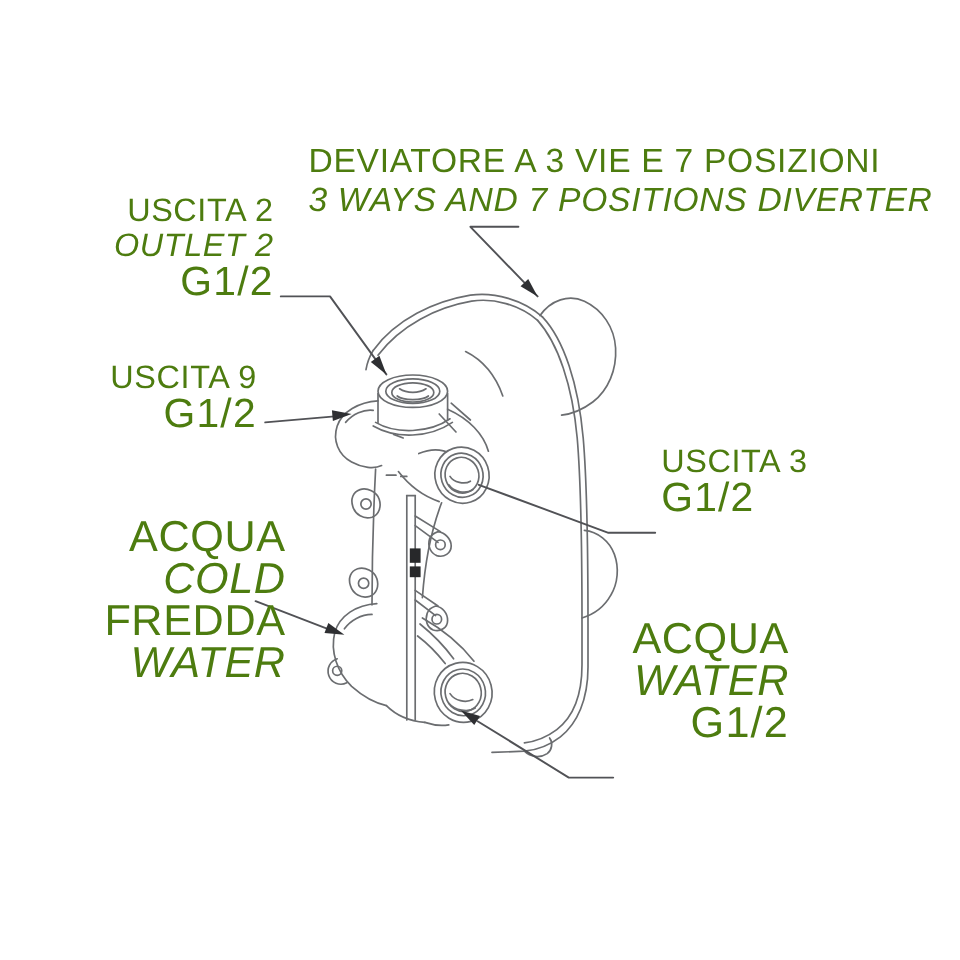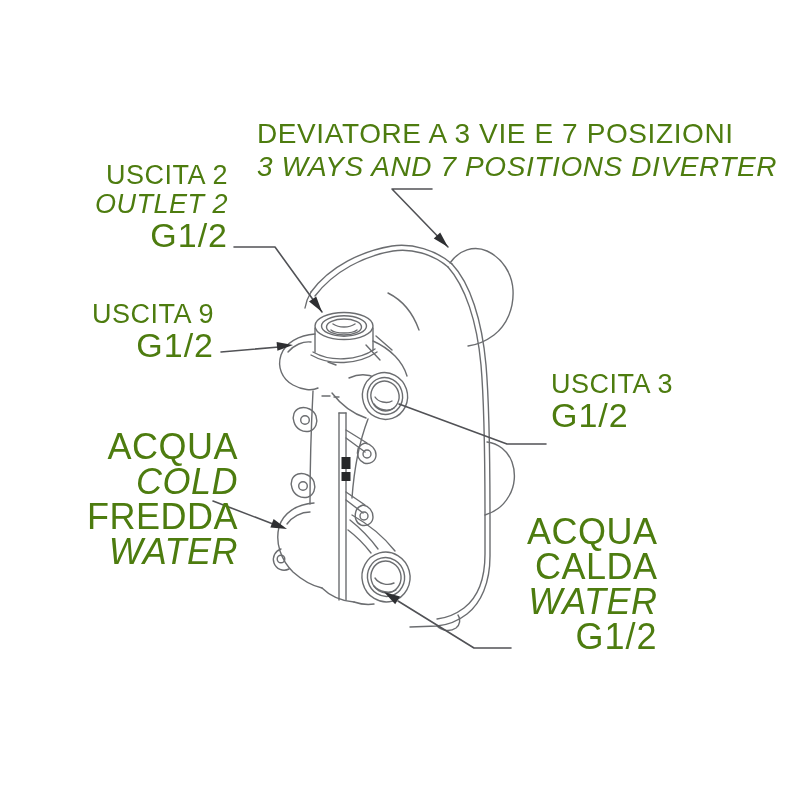--- a/index.html
+++ b/index.html
@@ -167,18 +167,17 @@
     <span class="ln it">WATER</span>
   </div>
 
   <div class="lbl" style="left:551px;top:370px;">
     <span class="ln">USCITA 3</span>
     <span class="ln g12">G1/2</span>
   </div>
 
   <div class="lbl big" style="left:527px;top:514px;">
     <span class="ln">ACQUA</span>
-    <span class="ln">CALDA</span>
     <span class="ln it">WATER</span>
     <span class="ln g12">G1/2</span>
   </div>
 
 </div>
 
 </body></html>

